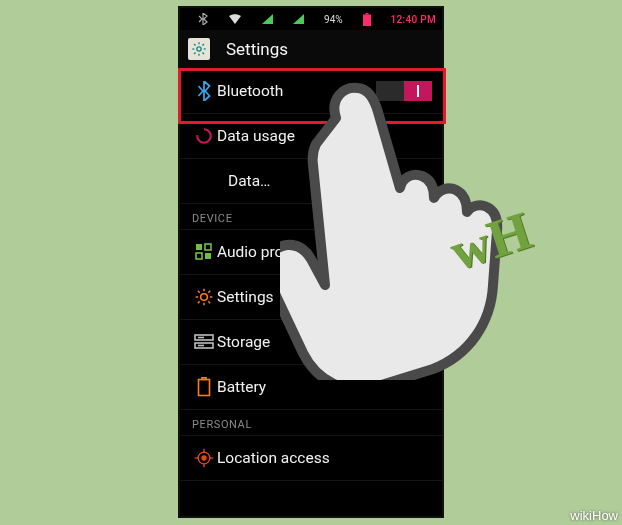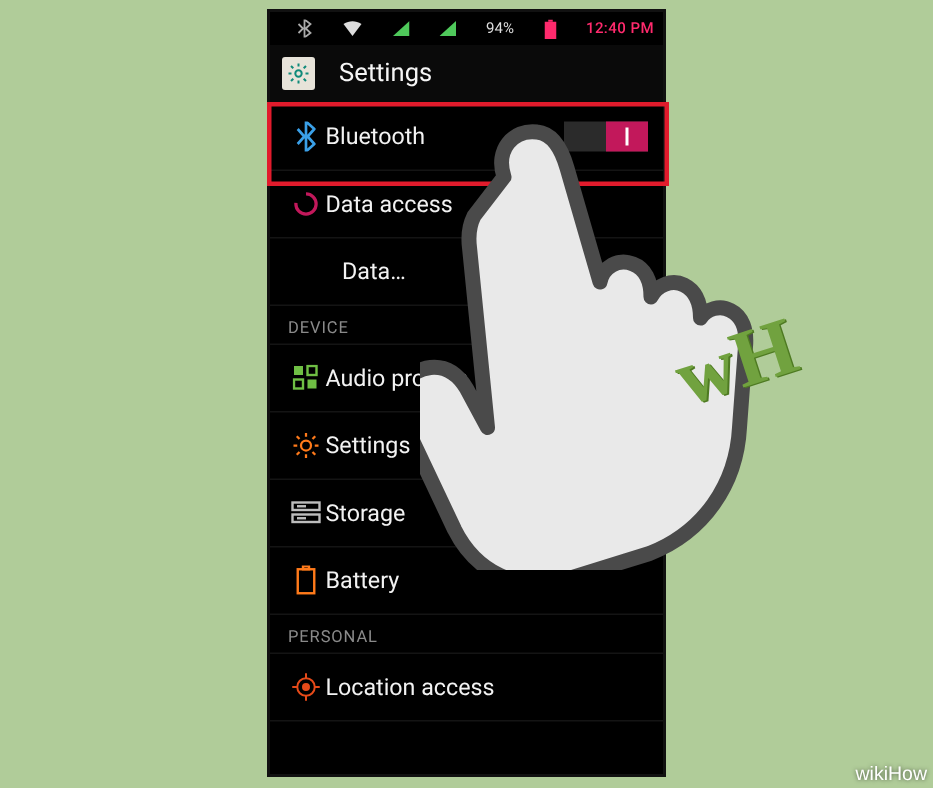--- a/index.html
+++ b/index.html
@@ -194,21 +194,21 @@
           </span>
       </span>
     </div>
 
     <div class="row">
       <span class="ico">
         <svg width="18" height="18" viewBox="0 0 20 20">
             <circle cx="10" cy="10" r="7.5" fill="none" stroke="#c2185b" stroke-width="2.4" stroke-dasharray="36 12" transform="rotate(-90 10 10)"></circle>
           </svg>
       </span>
-      <span>Data access</span>
+      <span>Data usage</span>
     </div>
 
     <div class="row more">
       <span>Data…</span>
     </div>
 
     <div class="section">DEVICE</div>
 
     <div class="row">
       <span class="ico">

